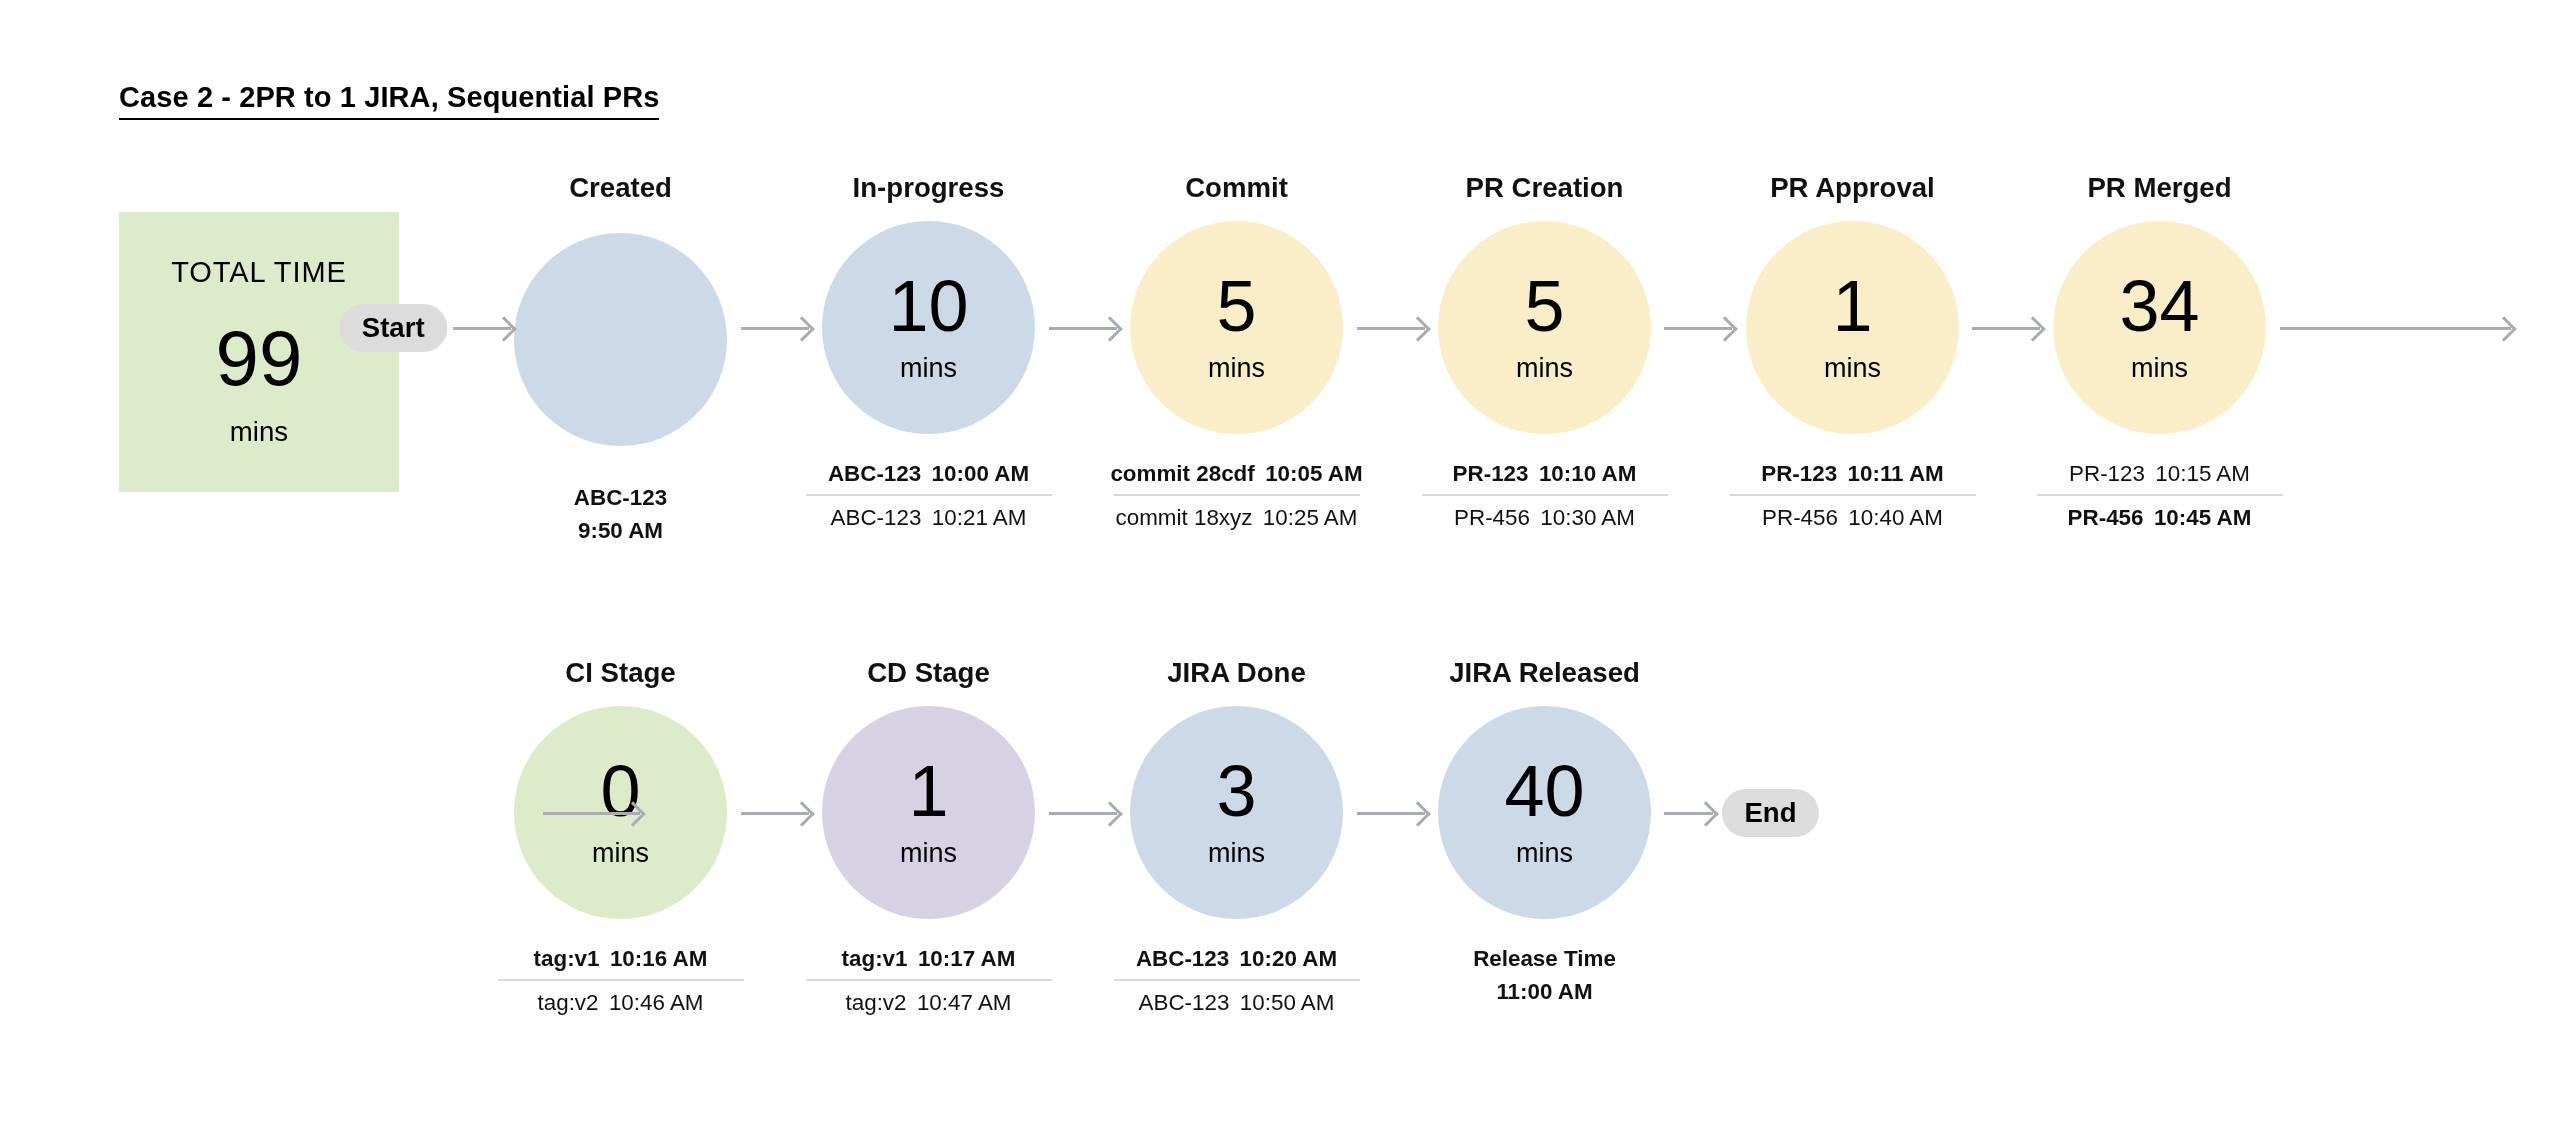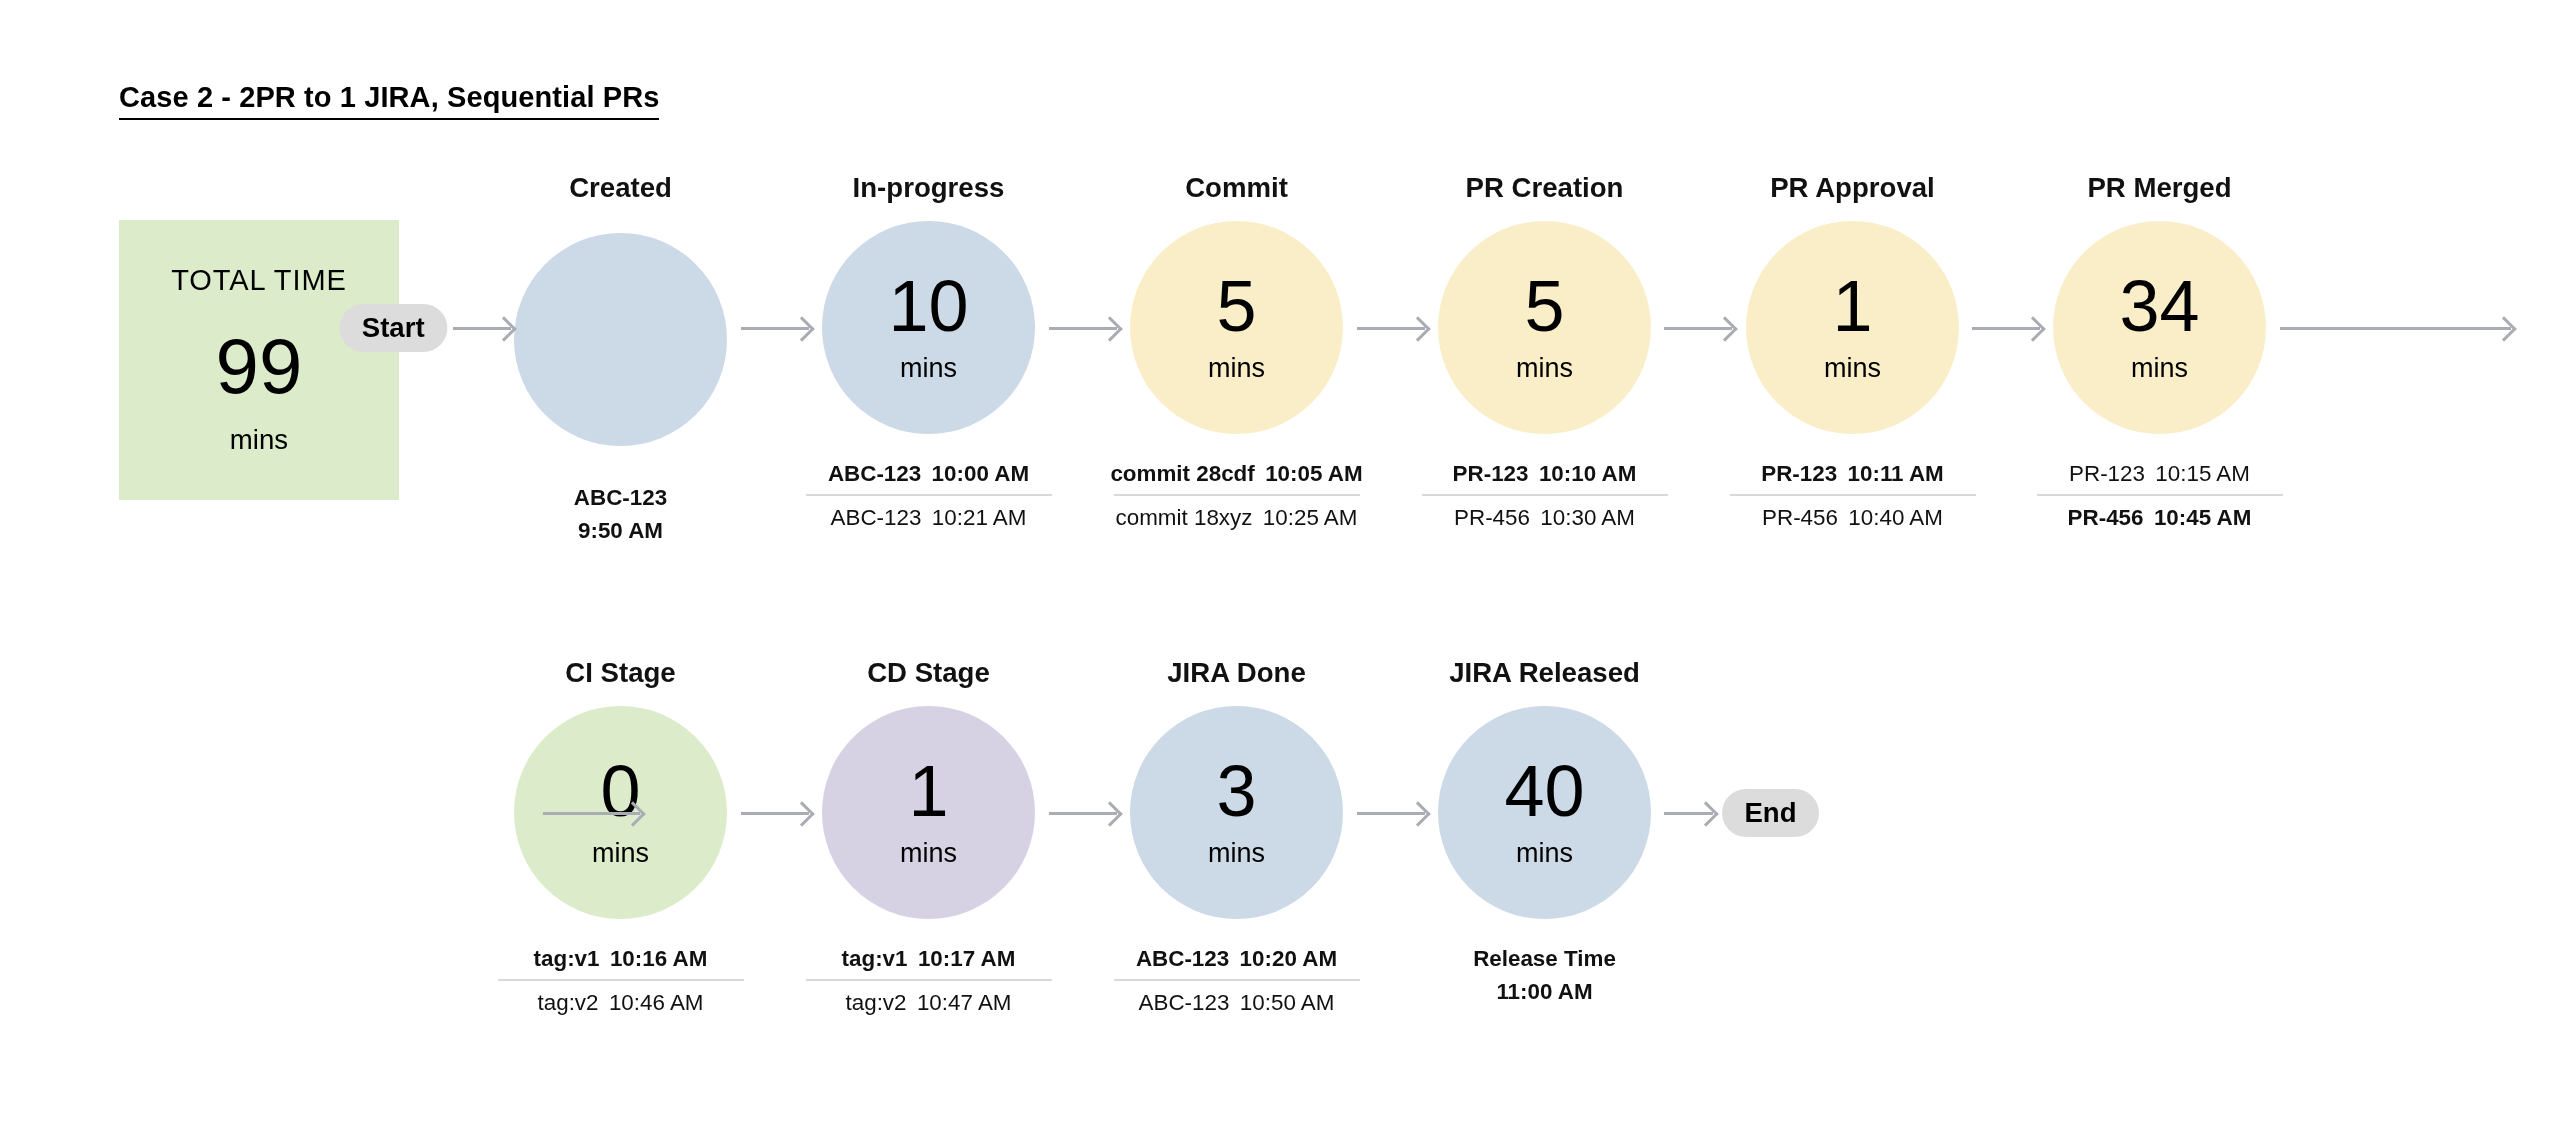--- a/index.html
+++ b/index.html
@@ -26,21 +26,21 @@
     color: #000000;
     border-bottom: 2.2px solid #000000;
     padding-bottom: 4.5px;
     line-height: 1.1;
   }
 
   
   .total-card {
     position: absolute;
     left: 119px;
-    top: 220px;
+    top: 212px;
     width: 280px;
     height: 280px;
     background: #dcecca;
     display: flex;
     flex-direction: column;
     align-items: center;
     justify-content: center;
   }
   .total-label {
     font-size: 29px;

